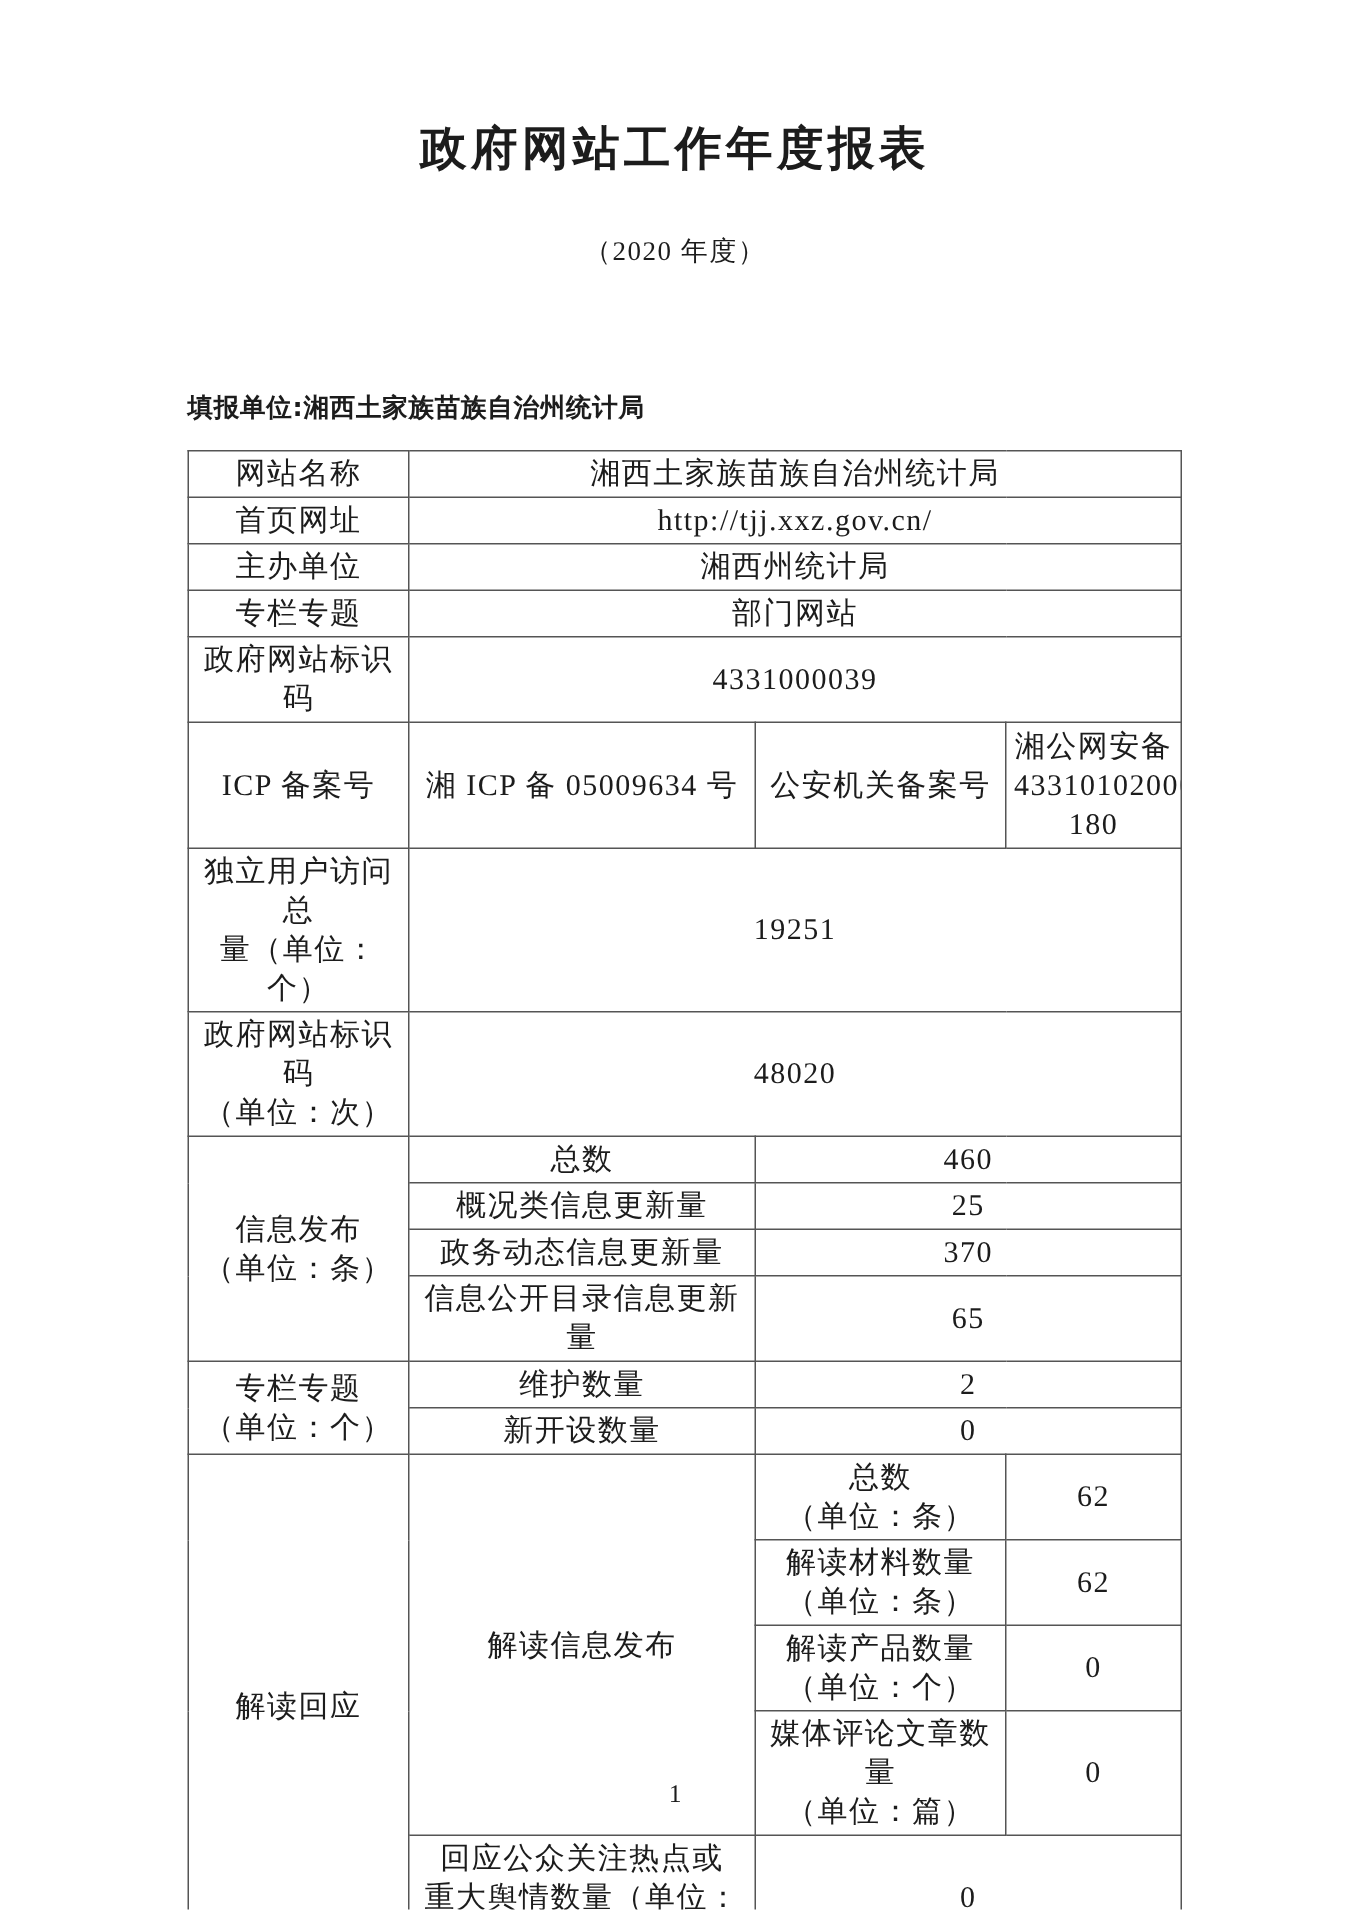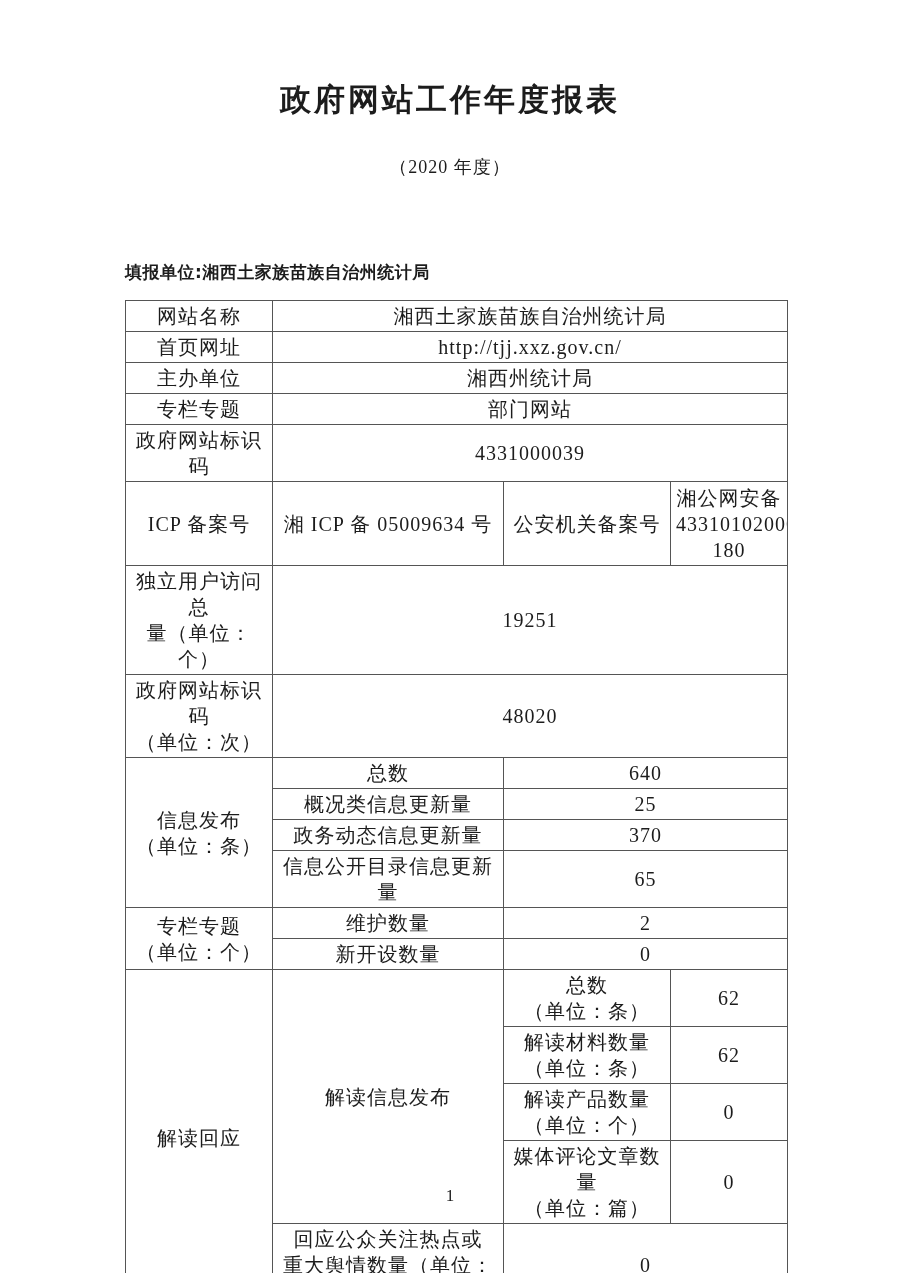--- a/index.html
+++ b/index.html
@@ -125,21 +125,21 @@
     </tr>
     <tr class="h56">
       <td>政府网站标识码
 （单位：次）</td>
       <td colspan="3" class="num">48020</td>
     </tr>
     <tr class="h31">
       <td rowspan="4">信息发布
 （单位：条）</td>
       <td>总数</td>
-      <td colspan="2" class="num">640</td>
+      <td colspan="2" class="num">460</td>
     </tr>
     <tr class="h31">
       <td>概况类信息更新量</td>
       <td colspan="2" class="num">25</td>
     </tr>
     <tr class="h31">
       <td>政务动态信息更新量</td>
       <td colspan="2" class="num">370</td>
     </tr>
     <tr class="h31">

